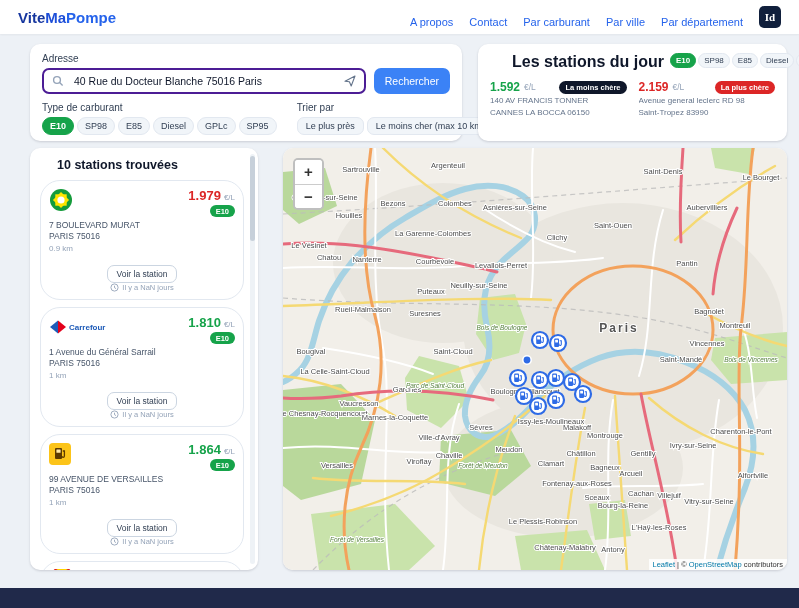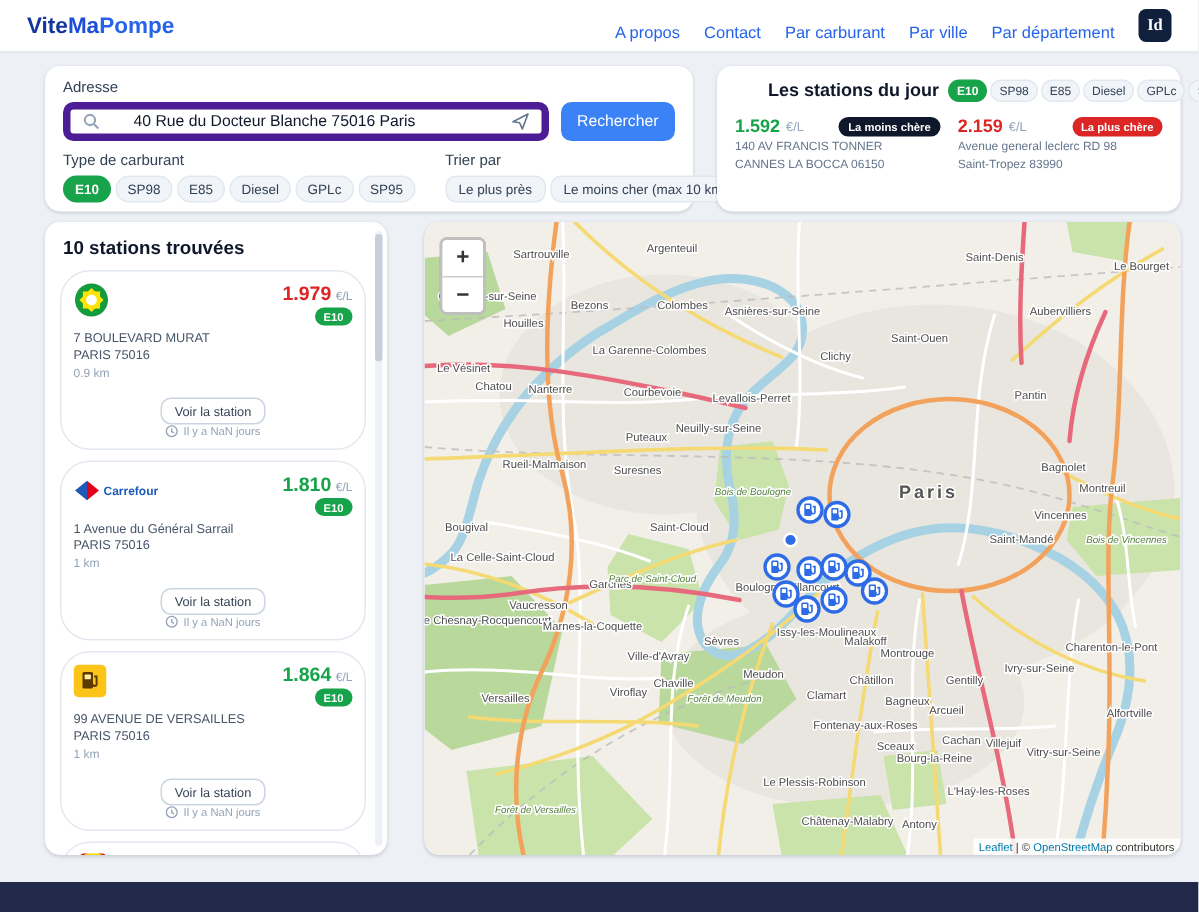--- a/index.html
+++ b/index.html
@@ -12,49 +12,49 @@
   #header-nav{display:flex;align-items:flex-end;gap:16px;}
   .nav-link{font-size:11px;color:#2563eb;text-decoration:none;cursor:pointer;white-space:nowrap;}
   .header-badge{width:22px;height:22px;border-radius:5px;background:#101f3c;color:#fff;font-family:"Liberation Serif",serif;font-size:11px;font-weight:bold;display:flex;align-items:center;justify-content:center;cursor:pointer;}
 
   .card{position:absolute;background:#fff;border-radius:10px;box-shadow:0 1px 2px rgba(16,24,40,.06),0 1px 3px rgba(16,24,40,.1);box-sizing:border-box;}
 
   
   #search-card{left:30px;top:44px;width:432px;height:97px;padding:9px 12px;}
   .field-label{font-size:10px;color:#334155;margin-bottom:4px;}
   .search-row{display:flex;gap:8px;}
-  .search-input-wrap{flex:1;display:flex;align-items:center;gap:22px;border:5px solid #4c1d95;border-radius:7px;height:26px;padding:0 8px;background:#fff;box-sizing:border-box;}
+  .search-input-wrap{flex:1;display:flex;align-items:center;gap:10px;border:2px solid #4c1d95;border-radius:7px;height:26px;padding:0 8px;background:#fff;box-sizing:border-box;}
   .search-input-wrap input{border:none;outline:none;flex:1;font-size:10.5px;color:#0f172a;font-family:inherit;background:transparent;padding:0;min-width:0;}
   .icon-btn{display:flex;align-items:center;cursor:pointer;}
   .btn-primary{background:#3b82f6;color:#fff;border:none;border-radius:7px;font-size:10.5px;padding:0 11px;height:26px;cursor:pointer;font-family:inherit;}
   .filters-row{display:flex;gap:20px;margin-top:8px;}
   .pill-row{display:flex;gap:3px;}
   .pill{display:inline-flex;align-items:center;border-radius:999px;background:#f1f5f9;border:1px solid #e2e8f0;color:#334155;font-size:9px;padding:3px 7px;cursor:pointer;font-family:inherit;white-space:nowrap;}
   .pill-active{background:#16a34a;border-color:#16a34a;color:#fff;font-weight:bold;}
   .sort-pill{border-radius:7px;padding:3px 8px;}
   .tab-pill{font-size:8px;padding:2px 5px;}
 
   
   #today-card{left:478px;top:44px;width:309px;height:97px;padding:9px 12px;}
   .today-head{display:flex;align-items:flex-start;justify-content:space-between;gap:6px;}
-  .today-title{font-size:12px;font-weight:bold;color:#0f172a;white-space:nowrap;padding-left:22px;}
+  .today-title{font-size:16px;font-weight:bold;color:#0f172a;white-space:nowrap;padding-left:22px;}
   .today-tabs{display:flex;gap:2px;flex-wrap:nowrap;}
   .today-body{display:flex;gap:12px;margin-top:9px;}
   .today-col{flex:1;min-width:0;}
   .today-priceline{display:flex;align-items:center;gap:4px;}
   .t-price{font-size:12px;font-weight:bold;}
   .t-unit{font-size:8.5px;color:#94a3b8;}
   .price-green{color:#16a34a}.price-red{color:#dc2626}
   .badge-green,.badge-red{margin-left:auto;color:#fff;font-size:7.5px;font-weight:bold;padding:2px 6px;border-radius:999px;white-space:nowrap;}
   .badge-green{background:#0f172a}.badge-red{background:#dc2626}
   .t-addr{font-size:8px;color:#64748b;margin-top:2px;line-height:1.3;white-space:nowrap;overflow:hidden;}
 
   
   #list-card{left:30px;top:148px;width:228px;height:422px;padding:10px 14px 6px 10px;overflow:hidden;}
-  .list-title{font-size:12.5px;font-weight:bold;color:#0f172a;margin:0 0 8px 2px;}
+  .list-title{font-size:12.5px;font-weight:bold;color:#0f172a;margin:0 0 8px 17px;}
   .station-card{border:1px solid #e2e8f0;border-radius:20px;padding:7px 8px;margin-bottom:7px;background:#fff;}
   .sc-top{display:flex;justify-content:space-between;align-items:flex-start;}
   .sc-logo{height:24px;display:flex;align-items:center;}
   .sc-price-block{text-align:right;display:flex;flex-direction:column;align-items:flex-end;gap:2px;}
   .sc-priceline{display:flex;align-items:baseline;gap:3px;}
   .sc-price{font-size:13px;font-weight:bold;}
   .sc-unit{font-size:8px;color:#94a3b8;}
   .sc-fuel{background:#16a34a;color:#fff;font-size:7.5px;font-weight:bold;padding:1.5px 6px;border-radius:999px;}
   .sc-addr1,.sc-addr2{font-size:8.5px;color:#475569;line-height:1.3;}
   .sc-addr1{margin-top:3px;}

